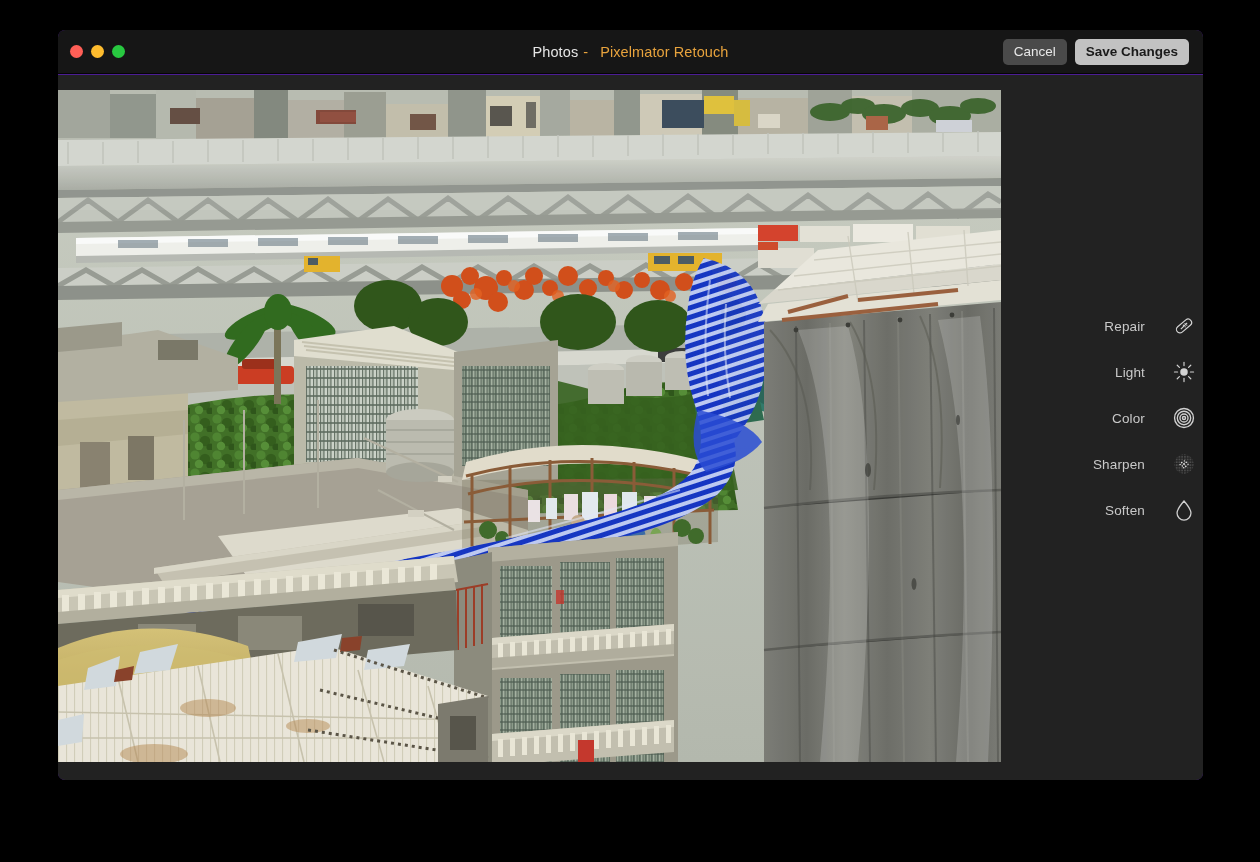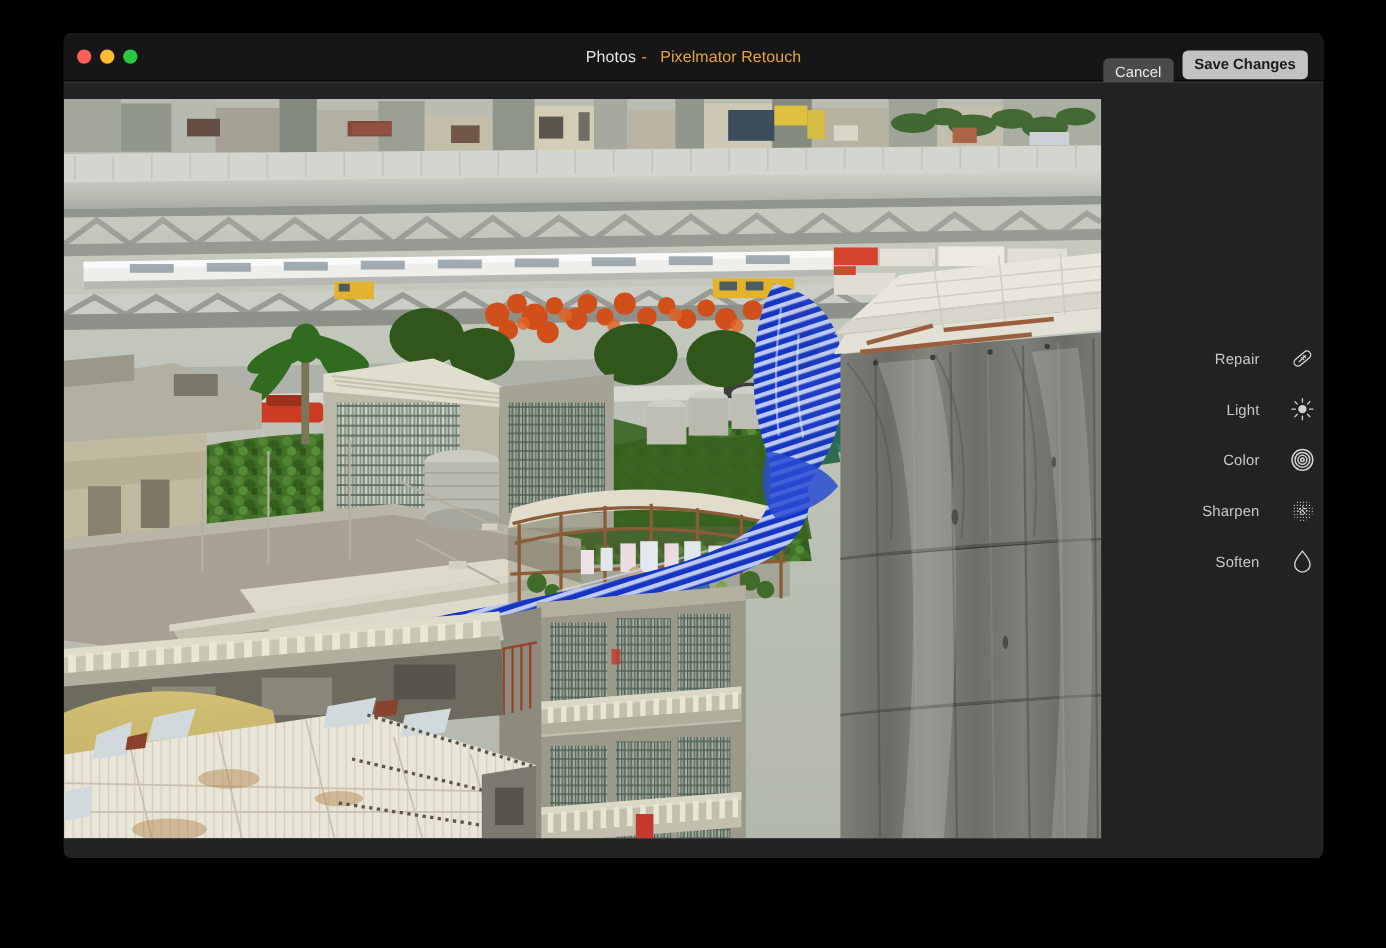--- a/index.html
+++ b/index.html
@@ -9,21 +9,21 @@
     font-family:"Liberation Sans", sans-serif;
     overflow:hidden;
   }
   #root { position:relative; width:1260px; height:862px; background:#000; }
 
   
   .window {
     position:absolute;
     left:58px; top:30px;
     width:1145px; height:750px;
-    background:#404040;
+    background:#4c1d95;
     border-radius:7px;
     overflow:hidden;
     box-shadow:0 10px 40px rgba(0,0,0,0.8);
   }
 
   
   .titlebar {
     position:absolute; left:0; top:0;
     width:100%; height:44px;
     background:#161616;
@@ -53,21 +53,21 @@
     font-size:13.5px;
     border:none;
     border-radius:5px;
     padding:0 11px;
     height:26px;
     line-height:26px;
     cursor:pointer;
     font-family:"Liberation Sans", sans-serif;
     white-space:nowrap;
   }
-  .btn.cancel { background:#4a4a4a; color:#e8e8e8;margin-top:14px; }
+  .btn.cancel { background:#4a4a4a; color:#e8e8e8; }
   .btn.save   { background:#c2c2c2; color:#1a1a1a;font-weight:bold; }
 
   
   .content {
     position:absolute; left:0; top:45px;
     width:100%; height:705px;
     background:#222222;
   }
 
   

